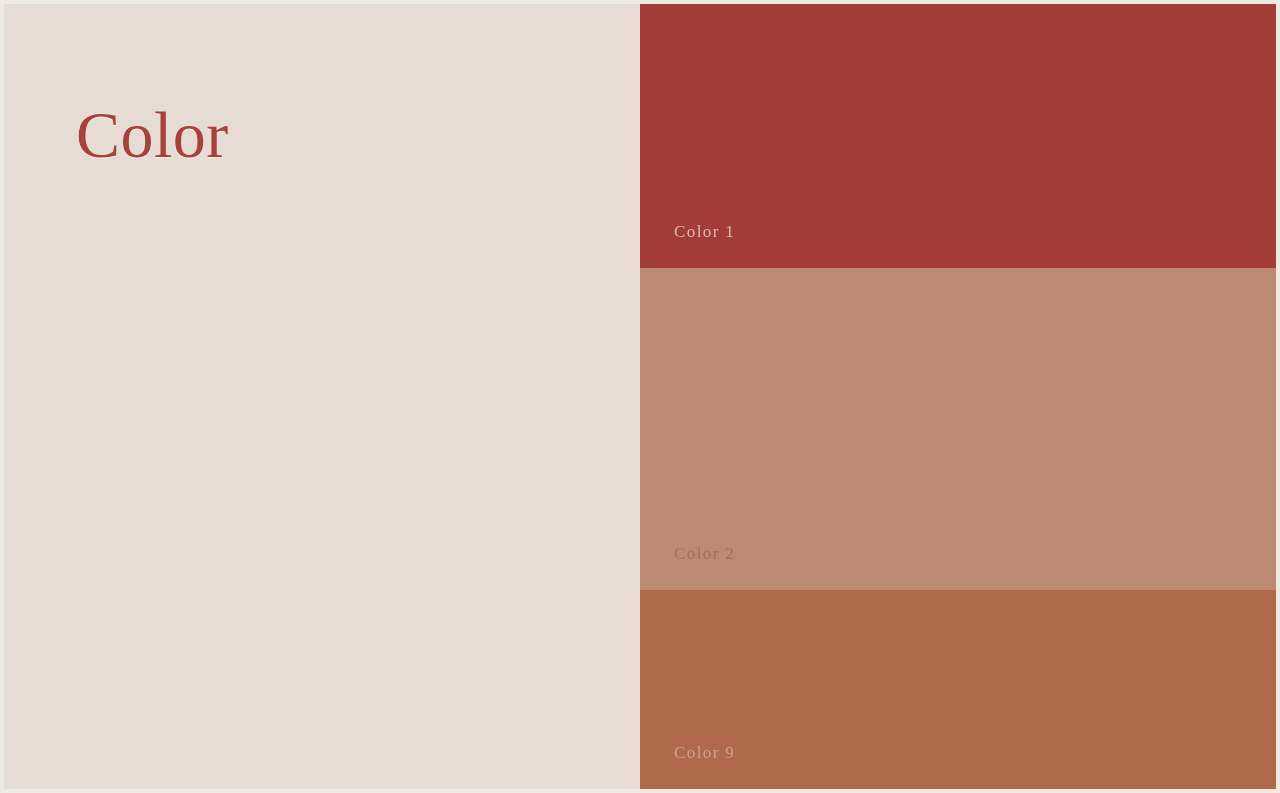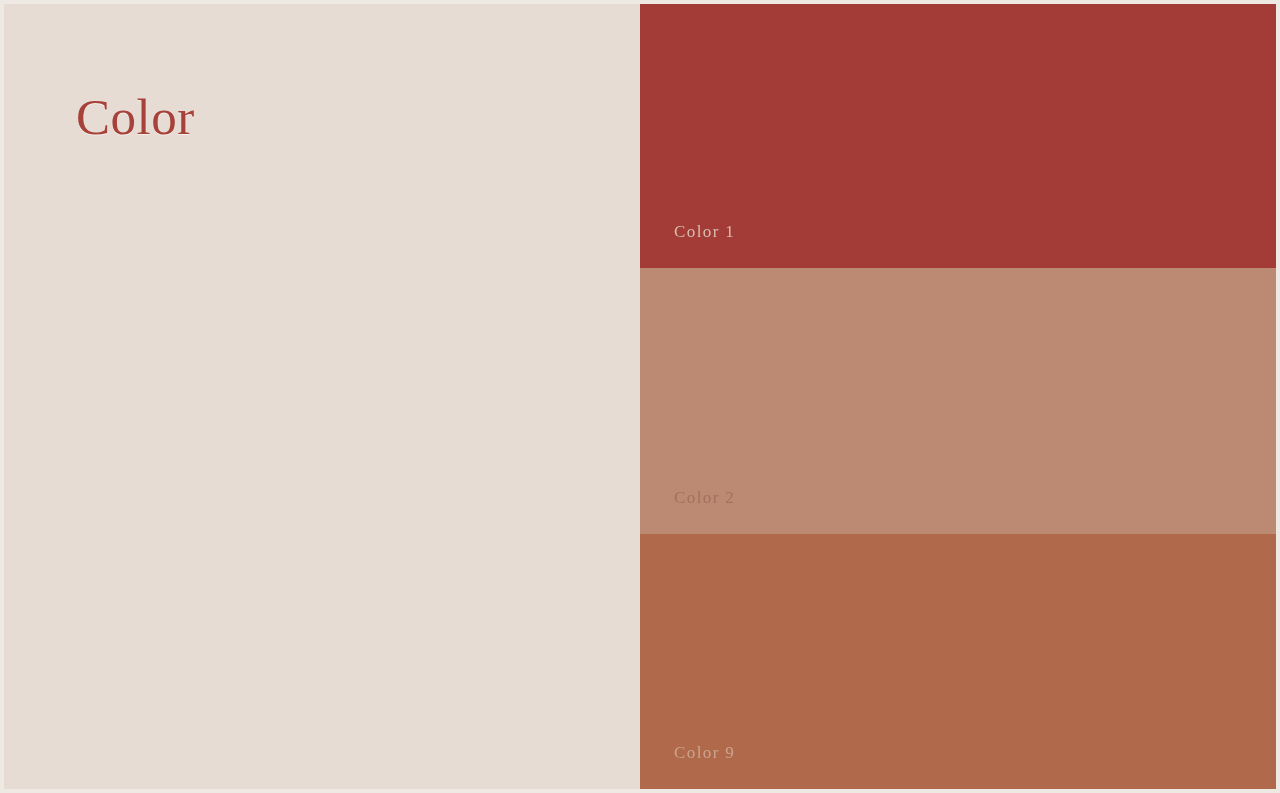--- a/index.html
+++ b/index.html
@@ -30,21 +30,21 @@
     box-sizing: border-box;
     border-left: 4px solid #efe9e3;
     border-top: 4px solid #efe9e3;
     border-bottom: 4px solid #efe9e3;
   }
 
   .page-title {
     position: absolute;
     left: 72px;
     top: 54px;
-    font-size: 51px;
+    font-size: 66px;
     line-height: 1;
     letter-spacing: 0.5px;
     color: #a6423a;
     font-weight: 400;
     text-shadow: 0 1px 0 rgba(255,255,255,0.55);
     white-space: nowrap;
   }
 
   
   .swatch-column {
@@ -61,21 +61,21 @@
     flex-direction: column;
   }
 
   .swatch {
     position: relative;
     width: 100%;
     box-sizing: border-box;
   }
 
   .swatch-1 { height: 264px; }
-  .swatch-2 { height: 266px; }
+  .swatch-2 { height: 322px; }
   .swatch-3 { flex: 1 1 auto; }
 
   .swatch-label {
     position: absolute;
     left: 34px;
     bottom: 26px;
     font-size: 17px;
     letter-spacing: 1.4px;
     font-weight: 400;
     white-space: nowrap;

